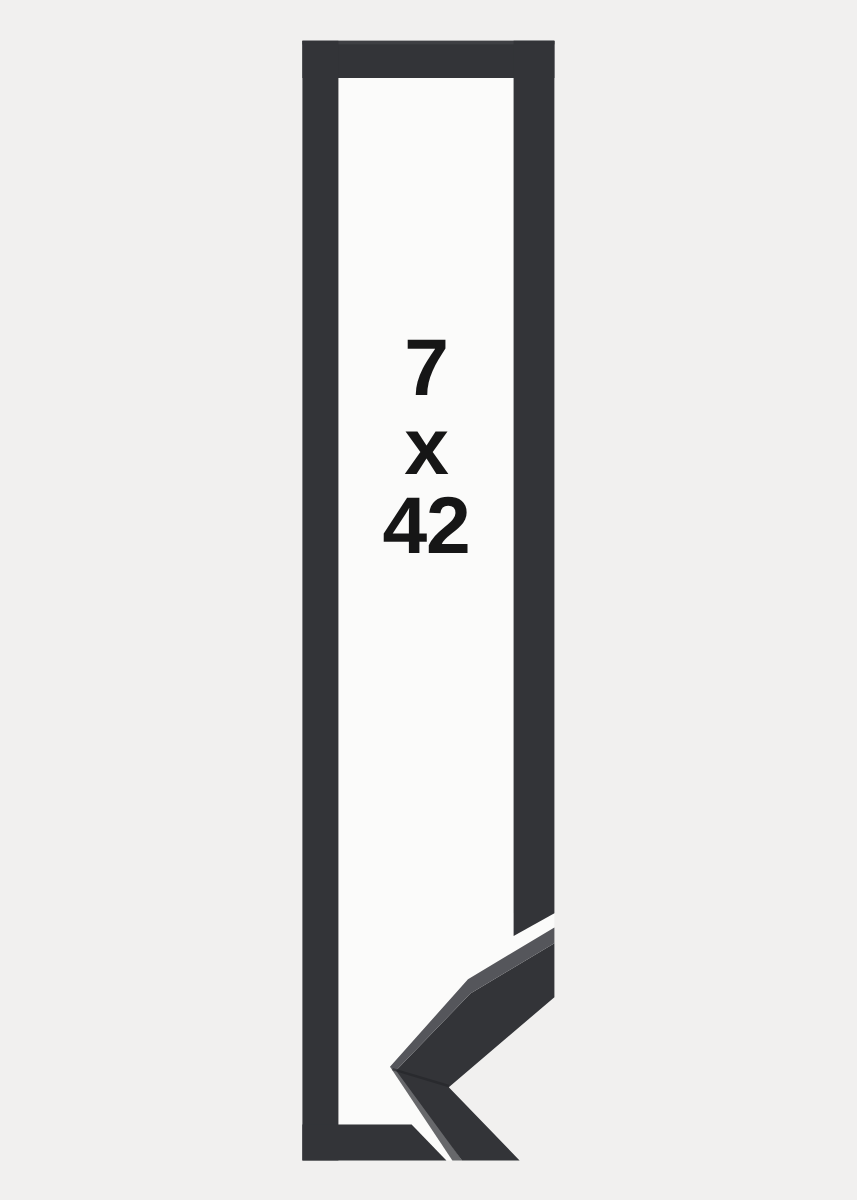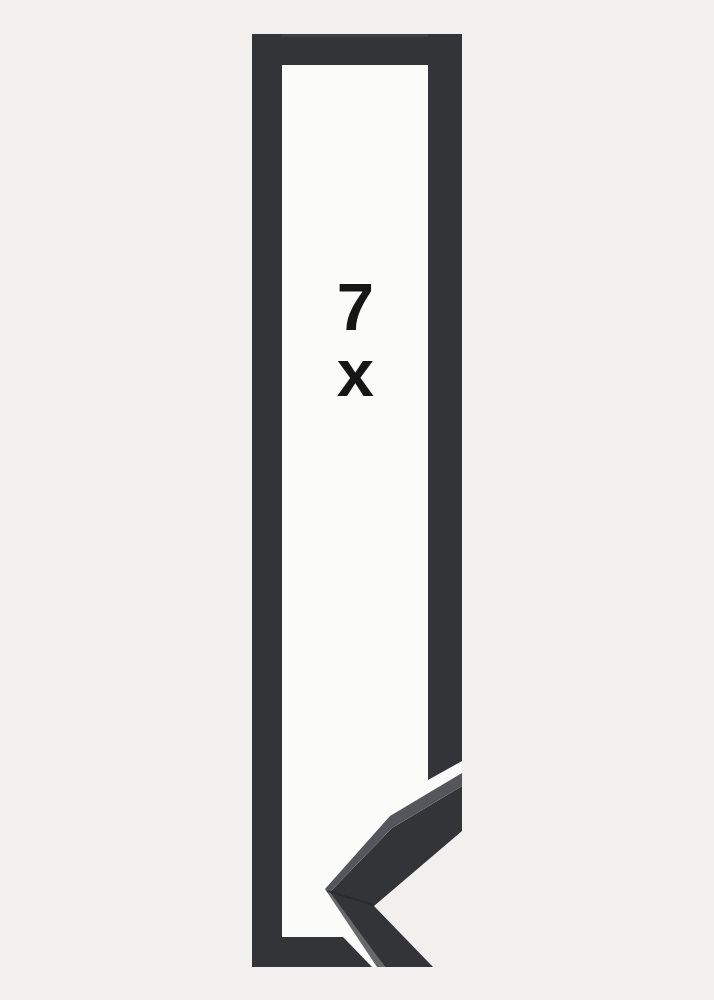--- a/index.html
+++ b/index.html
@@ -66,15 +66,16 @@
 
       <polygon points="462,773 390,816 325,889 330,892 392,828 462,786" fill="var(--frame-top-face)"></polygon>
 
       <line x1="327" y1="891" x2="374" y2="905" stroke="var(--seam)" stroke-width="2" opacity="0.6"></line>
     </g>
   </svg>
 
   <div class="size-label">
     <span class="line">7</span>
     <span class="line">x</span>
+    <span class="line">42</span>
   </div>
 
 </div>
 
 </body></html>

